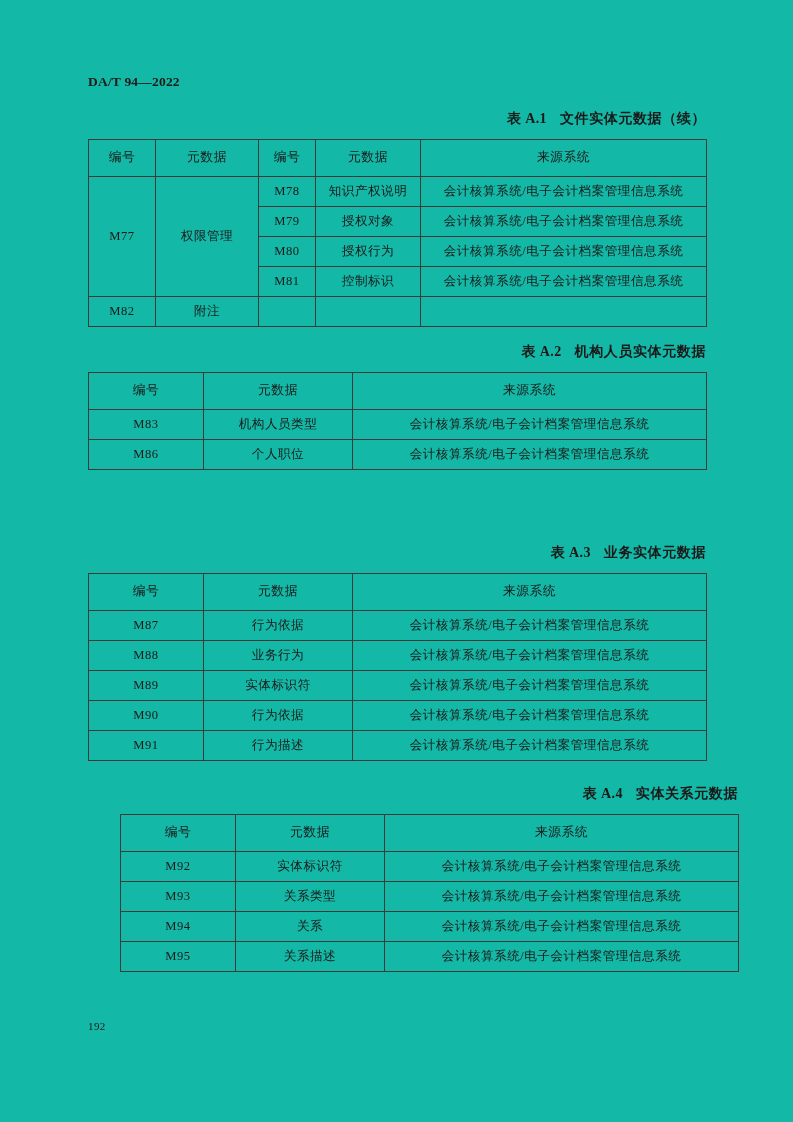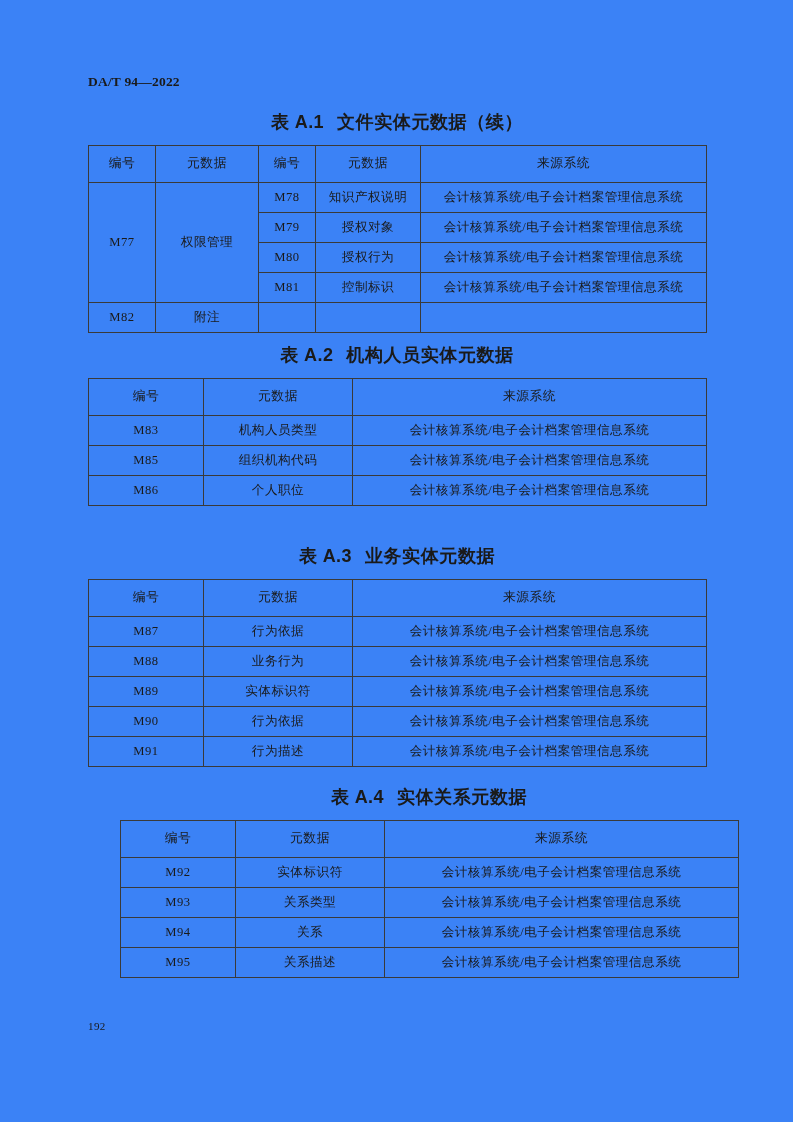--- a/index.html
+++ b/index.html
@@ -14,21 +14,21 @@
     font-family: "Liberation Serif", "DejaVu Serif", serif;
     color: #1a1a1a;
     overflow: hidden;
   }
 
   .page {
     position: absolute;
     left: 0; top: 0;
     width: 793px;
     height: 1122px;
-    background: #3b82f6;
+    background: #14b8a6;
   }
 
   
   .run-header {
     position: absolute;
     left: 88px;
     top: 74px;
     font-size: 13.5px;
     font-weight: bold;
     letter-spacing: 0.2px;
@@ -36,26 +36,26 @@
   }
 
   
   .table-block {
     position: absolute;
     left: 88px;
     width: 618px;
   }
 
   .table-caption {
-    text-align: center;
-    font-size: 18px;
+    text-align: right;
+    font-size: 14px;
     font-weight: bold;
     letter-spacing: 0.6px;
     margin: 0 0 11px 0;
-    font-family: Liberation Sans, sans-serif;
+    font-family: Liberation Serif, serif;
   }
   .table-caption .cap-num {
     letter-spacing: 0.4px;
   }
   .table-caption .cap-gap {
     display: inline-block;
     width: 13px;
   }
 
   table.meta {
@@ -188,25 +188,20 @@
           <th>来源系统</th>
         </tr>
       </thead>
       <tbody>
         <tr>
           <td>M83</td>
           <td>机构人员类型</td>
           <td>会计核算系统/电子会计档案管理信息系统</td>
         </tr>
         <tr>
-          <td>M85</td>
-          <td>组织机构代码</td>
-          <td>会计核算系统/电子会计档案管理信息系统</td>
-        </tr>
-        <tr>
           <td>M86</td>
           <td>个人职位</td>
           <td>会计核算系统/电子会计档案管理信息系统</td>
         </tr>
       </tbody>
     </table>
   </div>
 
   <div class="table-block" style="top:544px;">
     <div class="table-caption">

